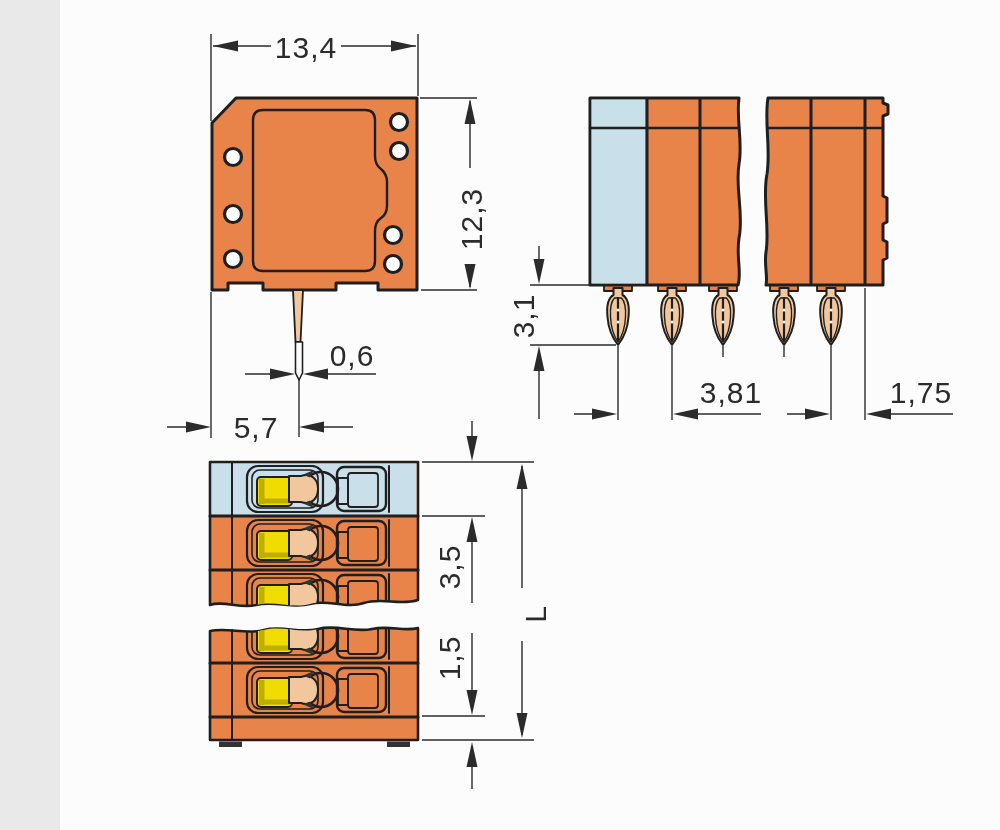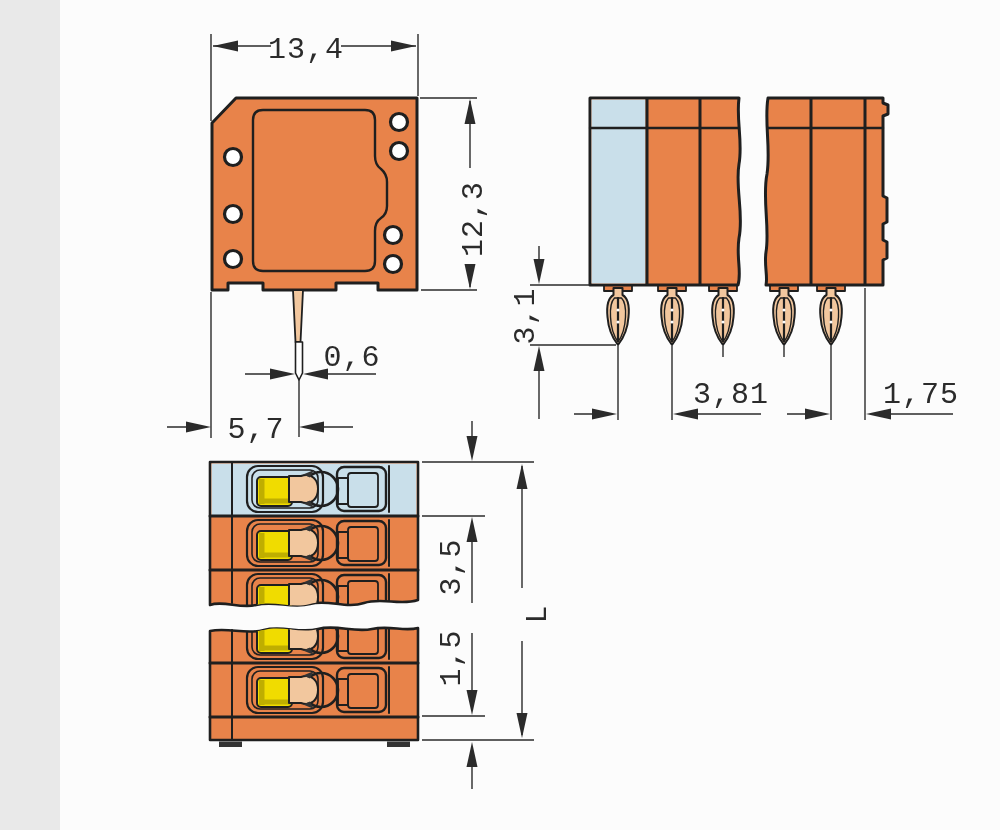--- a/index.html
+++ b/index.html
@@ -8,21 +8,21 @@
     --button-yellow:#F0DC00;
     --button-yellow-shade:#BFAE00;
     --contact-tan:#F2C79E;
     --contact-tan-light:#F6D5B2;
     --outline:#1f1f1f;
     --dimension:#2b2b2b;
     --paper:#FCFCFC;
   }
   html,body{margin:0;padding:0;background:#e9e9e9;}
   .stage{width:880px;height:830px;background:var(--paper);position:relative;margin:0 auto;
-         font-family:Liberation Mono, monospace;border-radius:7px;}
+         font-family:Liberation Sans, sans-serif;border-radius:7px;}
   svg{display:block;}
   .fO{fill:var(--housing-orange);}
   .fB{fill:var(--marker-blue);}
   .fY{fill:var(--button-yellow);}
   .fYd{fill:var(--button-yellow-shade);}
   .fT{fill:var(--contact-tan);}
   .fW{fill:#ffffff;}
   .fDark{fill:#333333;}
   .sO{stroke:var(--outline);stroke-linejoin:round;stroke-linecap:round;}
   .noF{fill:none;}

